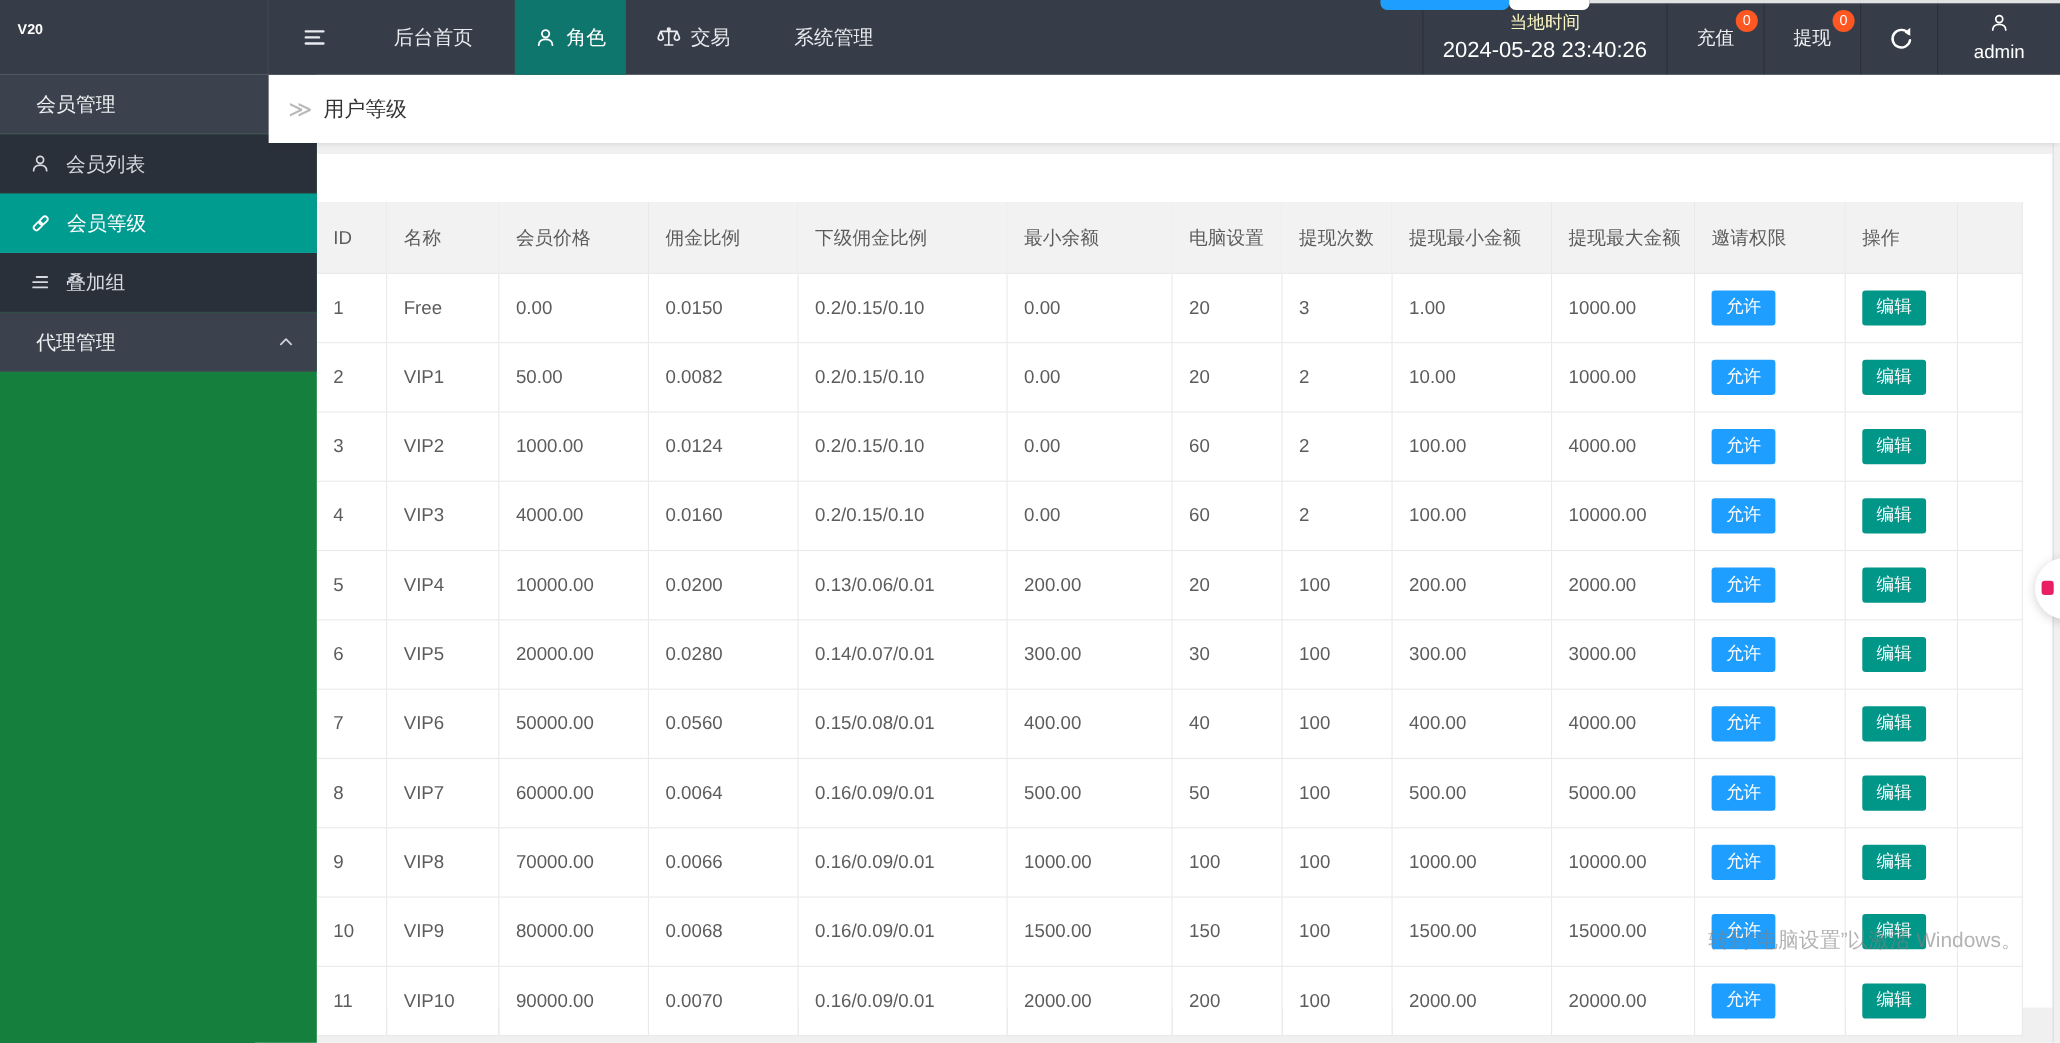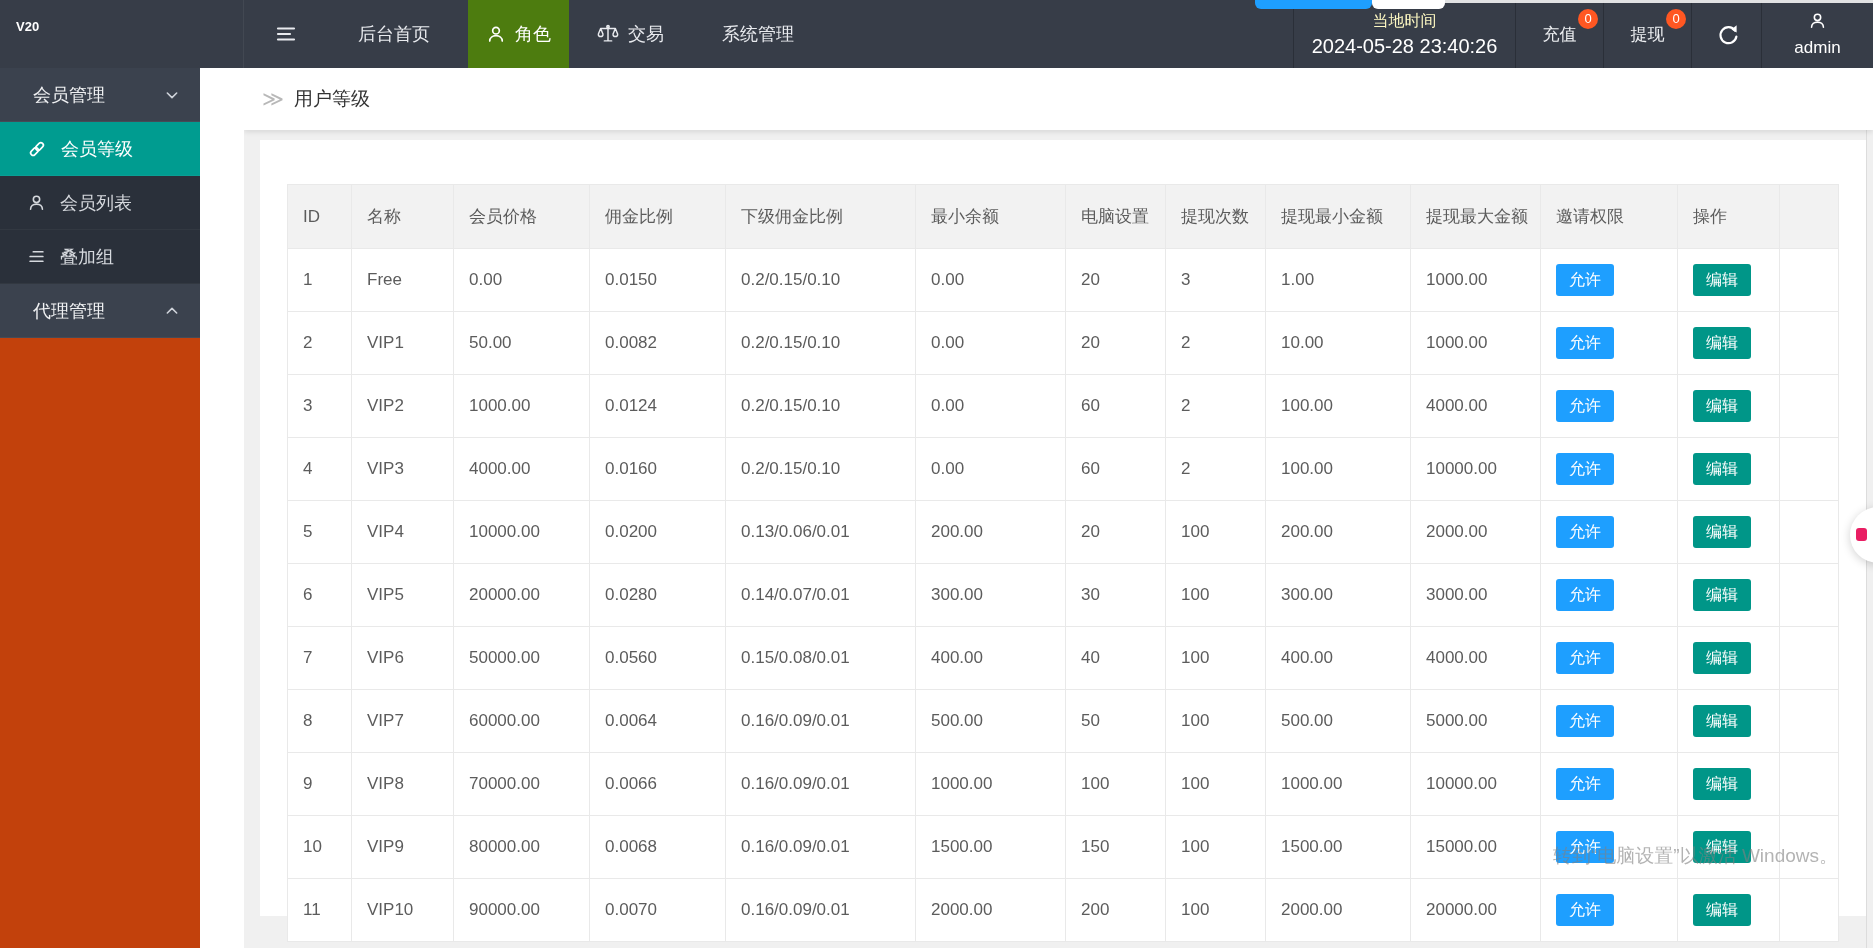--- a/index.html
+++ b/index.html
@@ -8,21 +8,21 @@
 
   
   .navbar { position:absolute; top:0; left:0; width:1873px; height:68px;
     background:#373d48; display:flex; align-items:stretch; color:#fff; z-index:3; }
   .logo { width:244px; display:flex; align-items:center; padding-left:12px;
     font-size:25px; font-weight:600; color:#fff; border-right:1px solid rgba(255,255,255,0.06); }
   .logo sup { font-size:13px; margin-left:4px; position:relative; top:-8px; font-weight:600; }
   .nav-item { display:flex; align-items:center; color:#e9ebef; font-size:18px; cursor:pointer; gap:9px; }
   .hamburger { margin-left:24px; padding:0 6px; }
   .mi-home { margin-left:44px; padding:0 10px; }
-  .mi-roles { margin-left:28px; padding:0 18px; background:#4d7c0f; color:#fff; }
+  .mi-roles { margin-left:28px; padding:0 18px; background:#0f766e; color:#fff; }
   .mi-trade { margin-left:18px; padding:0 10px; }
   .mi-system { margin-left:38px; padding:16px 10px; }
   .nav-right { margin-left:auto; display:flex; align-items:stretch; }
   .nr-sec { display:flex; flex-direction:column; justify-content:center; align-items:center;
     border-left:1px solid rgba(0,0,0,0.22); cursor:pointer; }
   .nr-time { width:222px; }
   .nr-time .t1 { font-size:16px; line-height:24px; color:#fef9c3; }
   .nr-time .t2 { font-size:20px; line-height:26px; color:#fff; }
   .nr-btn { width:88px; position:relative; font-size:17px; color:#eef0f3; }
   .badge { position:absolute; top:9px; right:5px; min-width:20px; height:20px; border-radius:10px;
@@ -33,21 +33,21 @@
 
   
   .top-pill-blue { position:absolute; left:1255px; top:0; width:117px; height:9px;
     background:#1e9fff; border-radius:0 0 6px 6px; z-index:6; }
   .top-pill-white { position:absolute; left:1372px; top:0; width:73px; height:9px;
     background:#fff; border-radius:0 0 6px 6px; z-index:6; }
   .top-strip { position:absolute; left:1445px; top:0; width:428px; height:3px;
     background:rgba(255,255,255,0.85); z-index:6; }
 
   
-  .sidebar { position:absolute; top:68px; left:0; width:200px; height:880px; background:#c2410c; z-index:2;text-align:right; }
+  .sidebar { position:absolute; top:68px; left:0; width:288px; height:880px; background:#15803d; z-index:2;text-align:right; }
   .sb-group { height:54px; background:#3b424e; color:#f0f1f3; display:flex; align-items:center;
     padding-left:33px; font-size:18px; position:relative; border-bottom:1px solid rgba(255,255,255,0.05); cursor:pointer; }
   .sb-item { height:54px; background:#2a303a; color:#d6d9de; display:flex; align-items:center;
     padding-left:27px; gap:14px; font-size:18px; border-bottom:1px solid rgba(255,255,255,0.04); cursor:pointer; }
   .sb-item.active { background:#009c90; color:#fff; }
   .sb-chevron { position:absolute; right:20px; top:50%; transform:translateY(-50%); }
 
   
   .main { position:absolute; left:244px; top:68px; width:1629px; height:880px;
     background:#f0f0f0; overflow:hidden; }
@@ -56,21 +56,21 @@
   .bc-sep { color:#b8b8b8; font-size:21px; }
   .bc-title { color:#333; font-size:19px; }
   .card { margin:10px 7px 0 16px; background:#fff; height:776px; padding:44px 27px 0 27px; }
 
   table { width:100%; border-collapse:collapse; table-layout:fixed; }
   th,td { border:1px solid #e9e9e9; font-weight:normal; text-align:left;
     padding-left:15px; color:#5c5c5c; font-size:17px; white-space:nowrap; overflow:hidden; }
   th { height:64px; background:#f2f2f2; }
   td { height:63px; background:#fff; }
   .btn { display:inline-block; border:none; border-radius:3px; color:#fff; font-size:16px;
-    padding:8px 13px; cursor:pointer; font-family:Liberation Sans, sans-serif; line-height:1; }
+    padding:8px 13px; cursor:pointer; font-family:Liberation Mono, monospace; line-height:1; }
   .btn-allow { background:#1e9fff; }
   .btn-edit  { background:#009688; }
 
   
   .scroll-line { position:absolute; left:1866px; top:68px; width:1px; height:880px; background:#dcdcdc; z-index:1; }
   .fab { position:absolute; left:1850px; top:507px; width:56px; height:56px; border-radius:50%;
     background:#fff; box-shadow:0 2px 10px rgba(0,0,0,0.18); z-index:5; cursor:pointer; }
   .fab-dot { position:absolute; left:6px; top:21px; width:11px; height:13px; background:#e91e63; border-radius:3px; }
 
   
@@ -152,36 +152,36 @@
 <div class="top-strip"></div>
 
 <div class="sidebar">
   <div class="sb-group">
     <span>会员管理</span>
     <svg class="sb-chevron icon-svg" width="16" height="16" viewBox="0 0 24 24" fill="none" stroke="#cfd3da" stroke-width="2.4" stroke-linecap="round" stroke-linejoin="round">
       <polyline points="5,9 12,16 19,9"></polyline>
     </svg>
   </div>
 
+  <div class="sb-item">
+    <svg class="icon-svg" width="19" height="19" viewBox="0 0 24 24" fill="none" stroke="#d6d9de" stroke-width="2">
+      <circle cx="12" cy="8" r="4"></circle>
+        <path d="M4.5 20.5c0-4.2 3.4-6.5 7.5-6.5s7.5 2.3 7.5 6.5" stroke-linecap="round"></path>
+    </svg>
+    <span>会员列表</span>
+  </div>
+
   <div class="sb-item active">
     <svg class="icon-svg" width="20" height="20" viewBox="0 0 24 24" fill="none" stroke="#fff" stroke-width="2">
       <g transform="rotate(-45 12 12)">
         <rect x="2.5" y="9" width="10.5" height="6" rx="3"></rect>
         <rect x="11" y="9" width="10.5" height="6" rx="3"></rect>
       </g>
     </svg>
     <span>会员等级</span>
-  </div>
-
-  <div class="sb-item">
-    <svg class="icon-svg" width="19" height="19" viewBox="0 0 24 24" fill="none" stroke="#d6d9de" stroke-width="2">
-      <circle cx="12" cy="8" r="4"></circle>
-        <path d="M4.5 20.5c0-4.2 3.4-6.5 7.5-6.5s7.5 2.3 7.5 6.5" stroke-linecap="round"></path>
-    </svg>
-    <span>会员列表</span>
   </div>
 
   <div class="sb-item">
     <svg class="icon-svg" width="19" height="19" viewBox="0 0 24 24" fill="none" stroke="#d6d9de" stroke-width="2.2" stroke-linecap="round">
       <path d="M8 6h12M4 12h16M4 18h16"></path>
     </svg>
     <span>叠加组</span>
   </div>
 
   <div class="sb-group">

